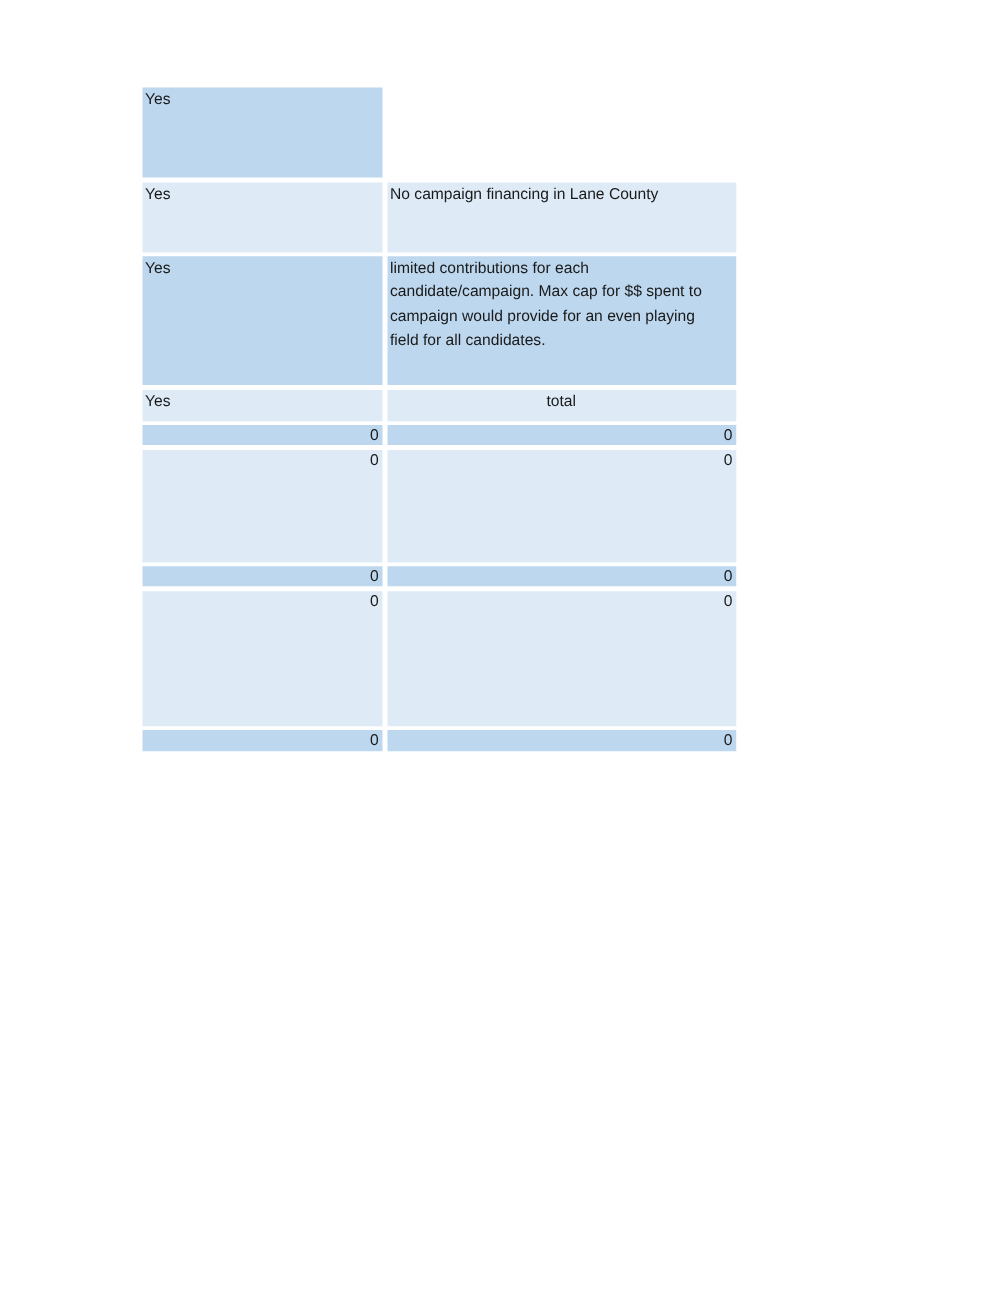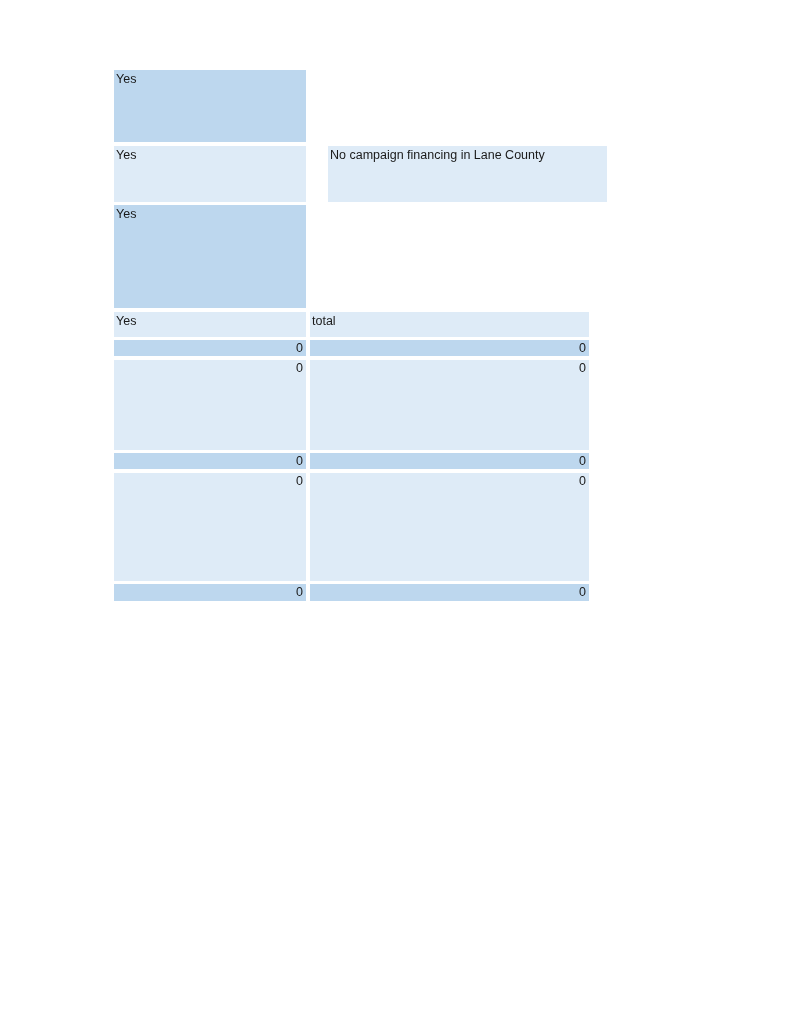--- a/index.html
+++ b/index.html
@@ -47,28 +47,32 @@
 </head>
 <body>
 
 <div class="page" style="background: rgb(255, 255, 255);">
   <div class="survey-table">
       <div class="row row-text" style="height: 72px;">
         <div class="cell col-left" style="background: rgb(189, 215, 238); color: rgb(26, 26, 26); height: 72px;">Yes</div>
       </div>
       <div class="row row-text" style="height: 56px;">
         <div class="cell col-left" style="background: rgb(222, 235, 247); color: rgb(26, 26, 26); height: 56px;">Yes</div>
-        <div class="cell col-right" style="background: rgb(222, 235, 247); color: rgb(26, 26, 26); height: 56px; margin-left: 18px;">No campaign financing in Lane County</div>
+        <div class="cell col-right" style="background: rgb(222, 235, 247); color: rgb(26, 26, 26); height: 56px;">No campaign financing in Lane County</div>
       </div>
       <div class="row row-text" style="height: 103px;">
         <div class="cell col-left" style="background: rgb(189, 215, 238); color: rgb(26, 26, 26); height: 103px;">Yes</div>
+        <div class="cell col-right" style="background: rgb(189, 215, 238); color: rgb(26, 26, 26); height: 103px;">limited contributions for each
+candidate/campaign. Max cap for $$ spent to
+campaign would provide for an even playing
+field for all candidates.</div>
       </div>
       <div class="row row-text" style="height: 25px;">
         <div class="cell col-left" style="background: rgb(222, 235, 247); color: rgb(26, 26, 26); height: 25px;">Yes</div>
-        <div class="cell col-right" style="background: rgb(222, 235, 247); color: rgb(26, 26, 26); height: 25px;">total</div>
+        <div class="cell col-right" style="background: rgb(222, 235, 247); color: rgb(26, 26, 26); height: 25px; text-align: center;">total</div>
       </div>
       <div class="row row-number" style="height: 16px;">
         <div class="cell col-left" style="background: rgb(189, 215, 238); color: rgb(26, 26, 26); height: 16px;">0</div>
         <div class="cell col-right" style="background: rgb(189, 215, 238); color: rgb(26, 26, 26); height: 16px;">0</div>
       </div>
       <div class="row row-number" style="height: 90px;">
         <div class="cell col-left" style="background: rgb(222, 235, 247); color: rgb(26, 26, 26); height: 90px;">0</div>
         <div class="cell col-right" style="background: rgb(222, 235, 247); color: rgb(26, 26, 26); height: 90px;">0</div>
       </div>
       <div class="row row-number" style="height: 16px;">

